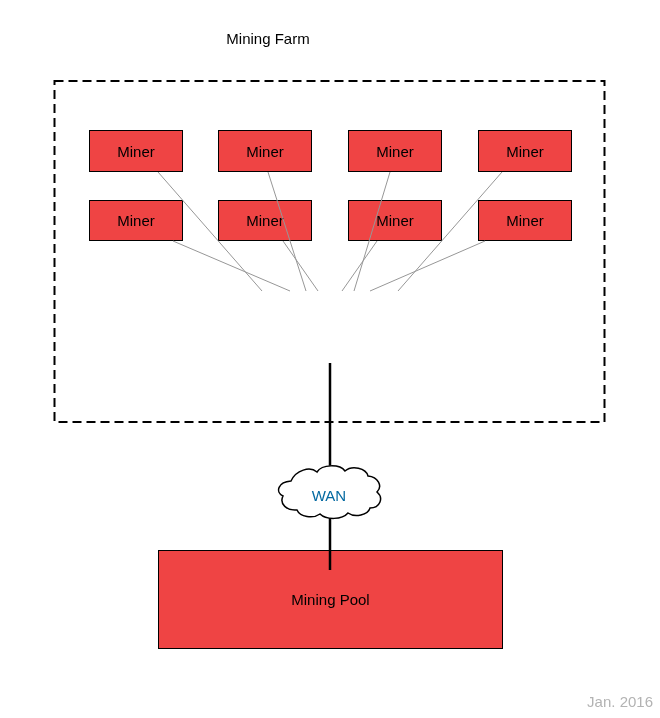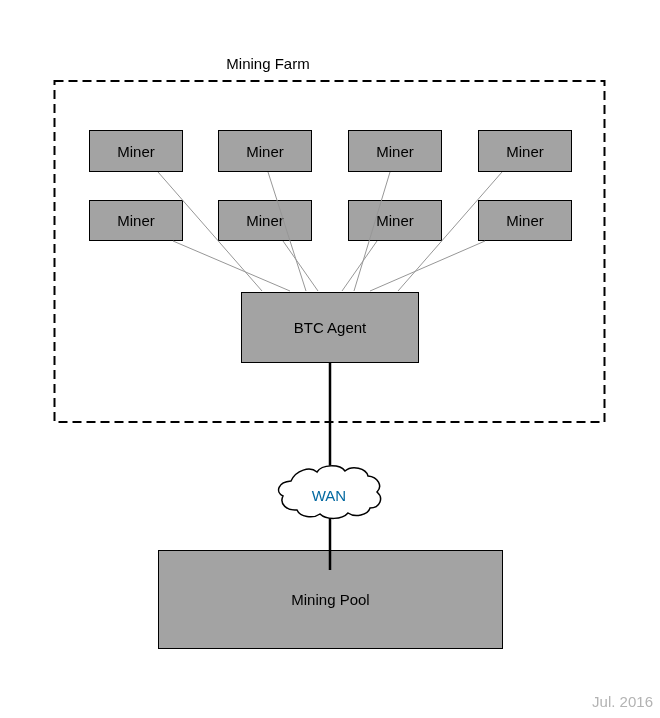--- a/index.html
+++ b/index.html
@@ -7,30 +7,30 @@
     position: relative;
     width: 660px;
     height: 718px;
     background: #ffffff;
     font-family: "Liberation Sans", sans-serif;
     color: #000000;
     overflow: hidden;
   }
   .title {
     position: absolute;
-    left: 0; top: 55px;
+    left: 0; top: 30px;
     width: 536px;
     text-align: center;
     font-size: 15px;
     line-height: 17px;
     color: #000000;
   }
   .box {
     position: absolute;
-    background: #a3a3a3;
+    background: #ef4444;
     border: 1px solid #000000;
     box-sizing: border-box;
     display: flex;
     align-items: center;
     justify-content: center;
     font-size: 15px;
     color: #000000;
   }
   .miner { width: 94px; height: 42px; }
   .miner.r2 { height: 41px; }
@@ -86,23 +86,20 @@
   <div class="box miner r2" style="left:218px; top:200px;">
     <span>Miner</span>
   </div>
   <div class="box miner r2" style="left:348px; top:200px;">
     <span>Miner</span>
   </div>
   <div class="box miner r2" style="left:478px; top:200px;">
     <span>Miner</span>
   </div>
 
-  <div class="box agent">
-    <span>BTC Agent</span>
-  </div>
 
   <div class="box pool">
     <span>Mining Pool</span>
   </div>
 
   <svg class="overlay" viewBox="0 0 660 718" xmlns="http://www.w3.org/2000/svg">
 
     <rect x="54.5" y="81" width="550" height="341" fill="none" stroke="#000000" stroke-width="2" stroke-dasharray="9 5"></rect>
 
     <g stroke="#979797" stroke-width="1">
@@ -127,15 +124,15 @@
              C 368,515 355,518 348,513
              C 342,520 326,520 320,514
              C 313,519 300,517 297,510
              C 287,511 279,504 283,496
              C 275,492 278,482 291,481
              Z"></path>
   </svg>
 
   <div class="wan-label">WAN</div>
 
-  <div class="date">Jul. 2016</div>
+  <div class="date">Jan. 2016</div>
 
 </div>
 
 </body></html>

